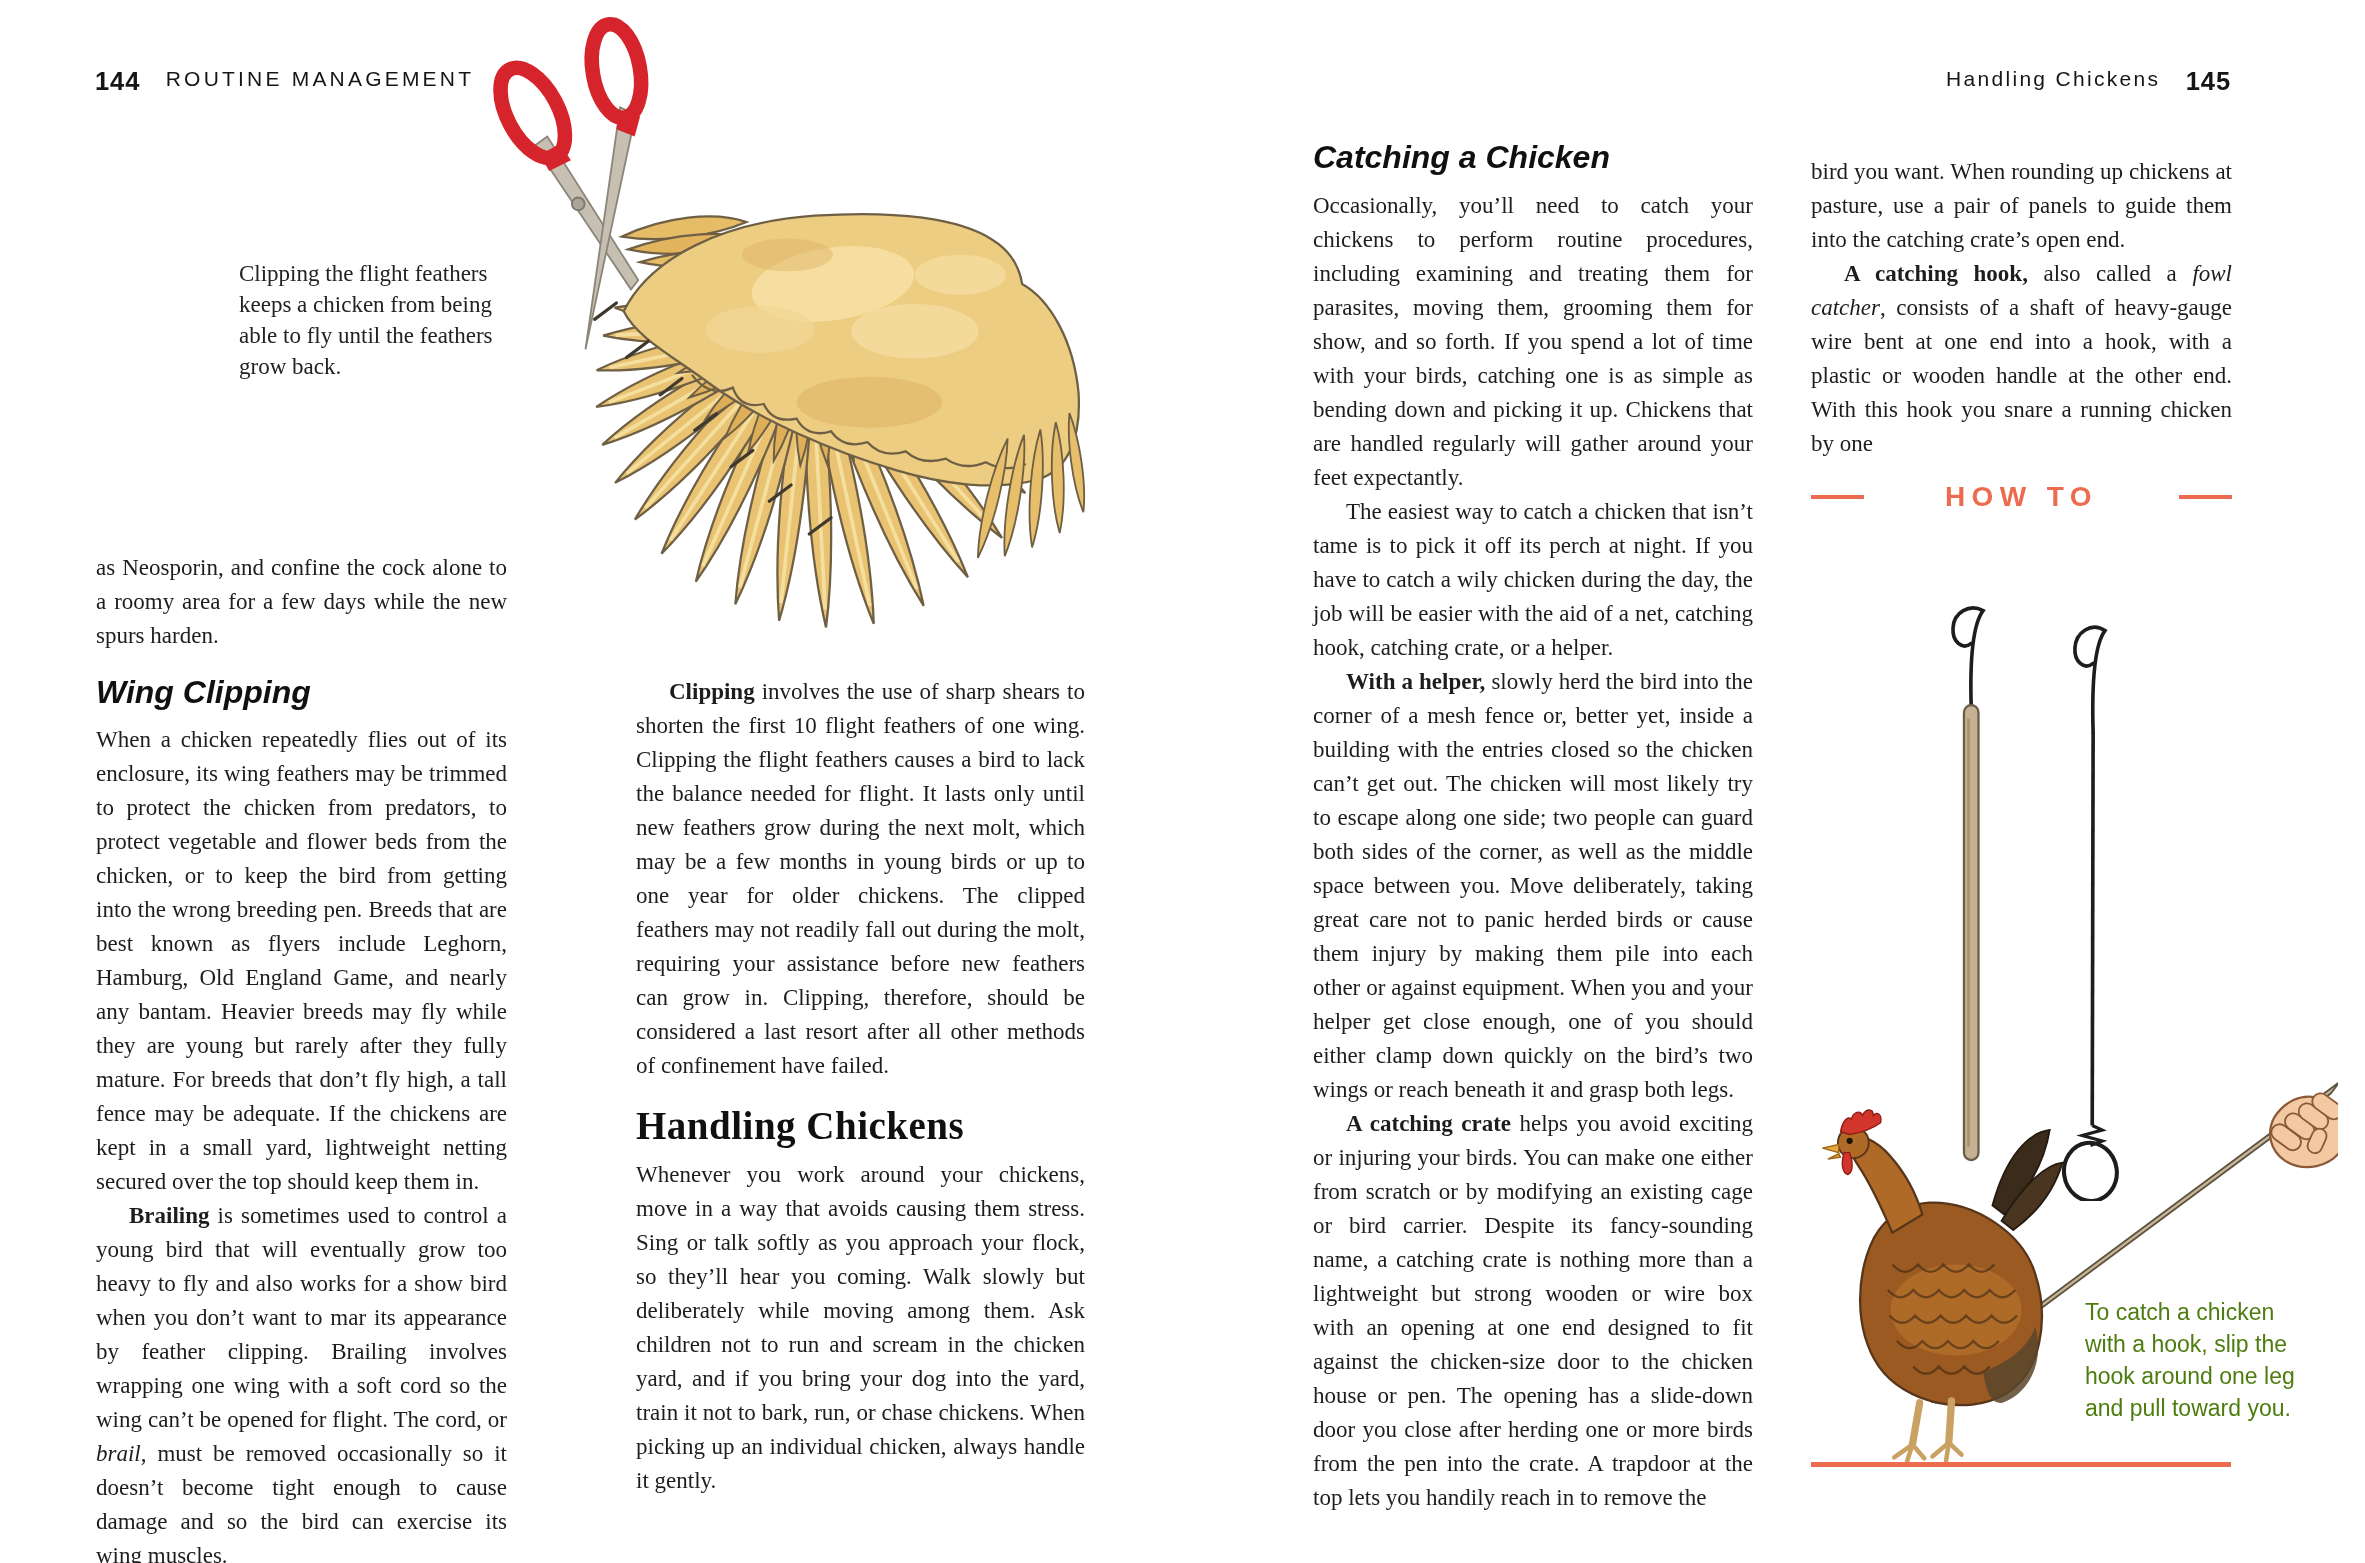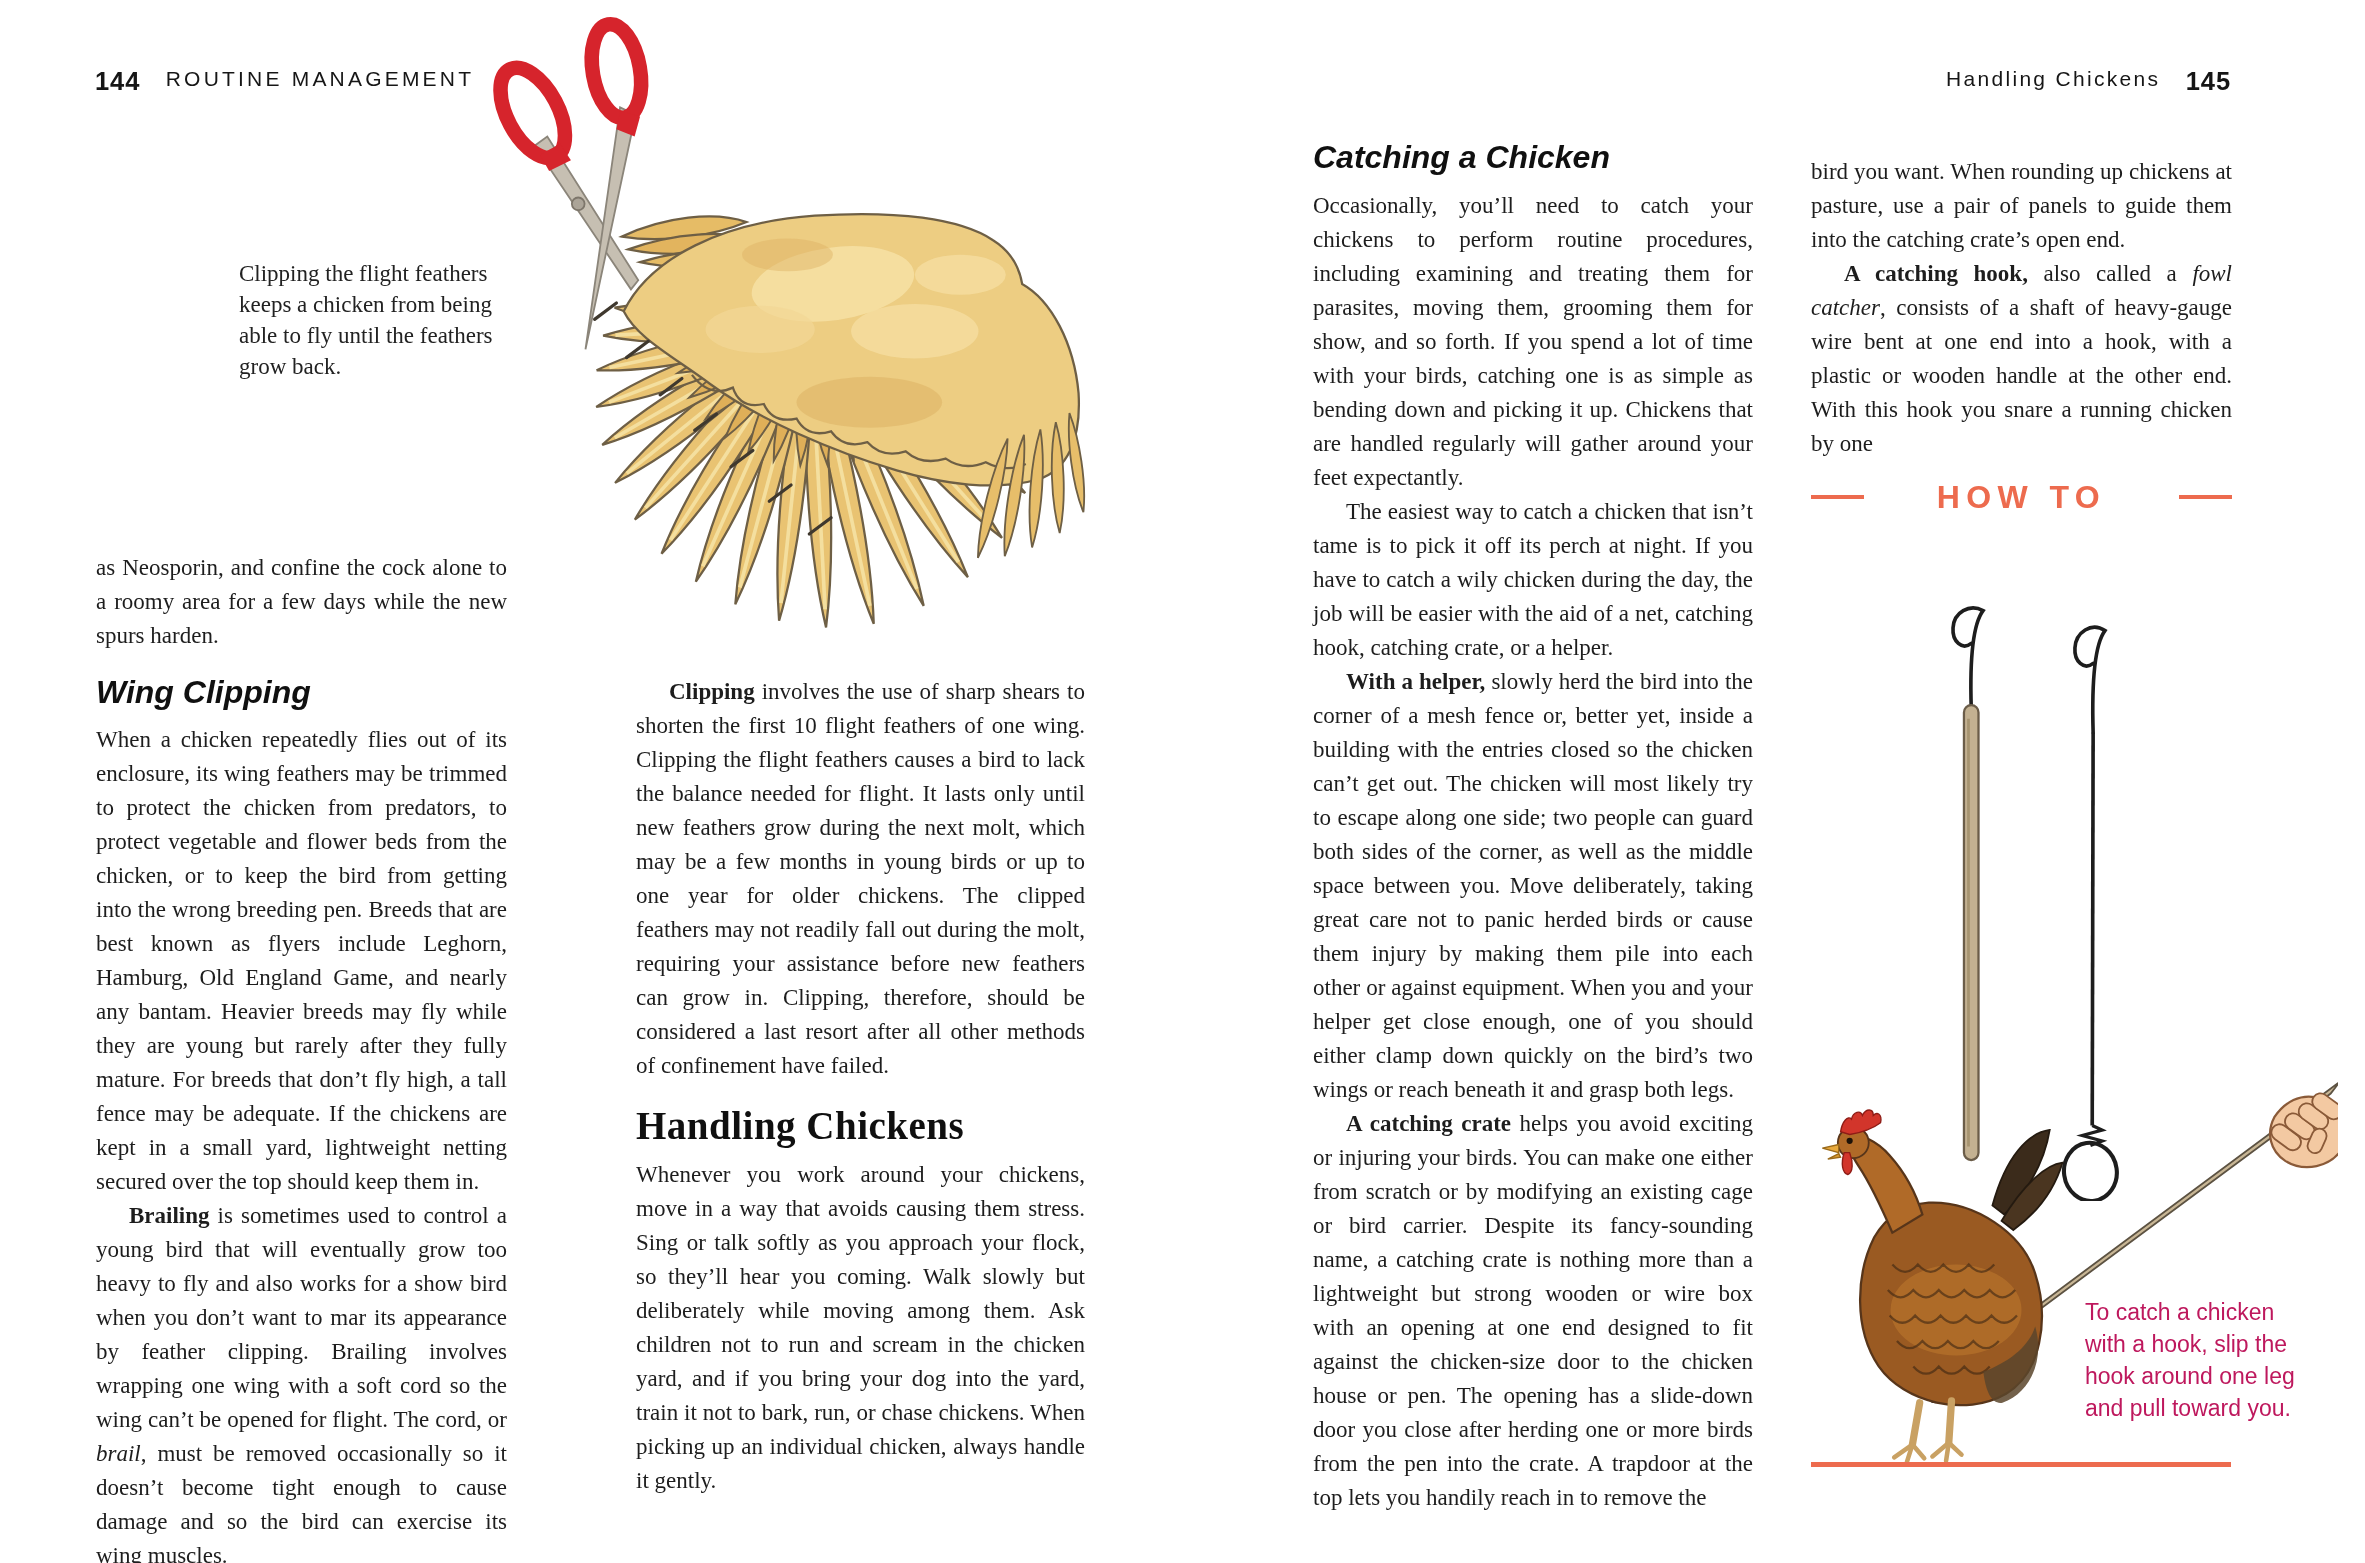--- a/index.html
+++ b/index.html
@@ -48,26 +48,26 @@
   .lead{font-weight:bold;}
   
   .sidebar-title{
     position:absolute;left:1811px;top:480px;width:421px;
     display:flex;align-items:center;gap:14.6px;
     font-family:"Liberation Sans", sans-serif;
   }
   .sidebar-title .rule{height:3.6px;background:#ED6B4E;width:53px;flex:0 0 auto;}
   .sidebar-title .title-text{
     flex:1;text-align:center;color:#ED6B4E;font-weight:bold;
-    font-size:32px;line-height:34px;letter-spacing:6.4px;
+    font-size:28px;line-height:34px;letter-spacing:6.4px;
   }
   .sidebar-caption{
     position:absolute;left:2085px;top:1296px;width:218px;
     font-family:"Liberation Sans", sans-serif;
-    font-size:23px;line-height:32px;color:#be185d;text-align:left;
+    font-size:23px;line-height:32px;color:#4d7c0f;text-align:left;
   }
   .sidebar-bottom-rule{
     position:absolute;left:1811px;top:1462px;width:420px;height:4.5px;background:#ED6B4E;
   }
   
   .illo{position:absolute;}
   #wing-illo{left:487px;top:11px;width:610px;height:655px;}
   #hooks-illo{left:1911px;top:596px;width:246px;height:605px;}
   #chicken-illo{left:1806px;top:1046px;width:532px;height:428px;}
 </style>

